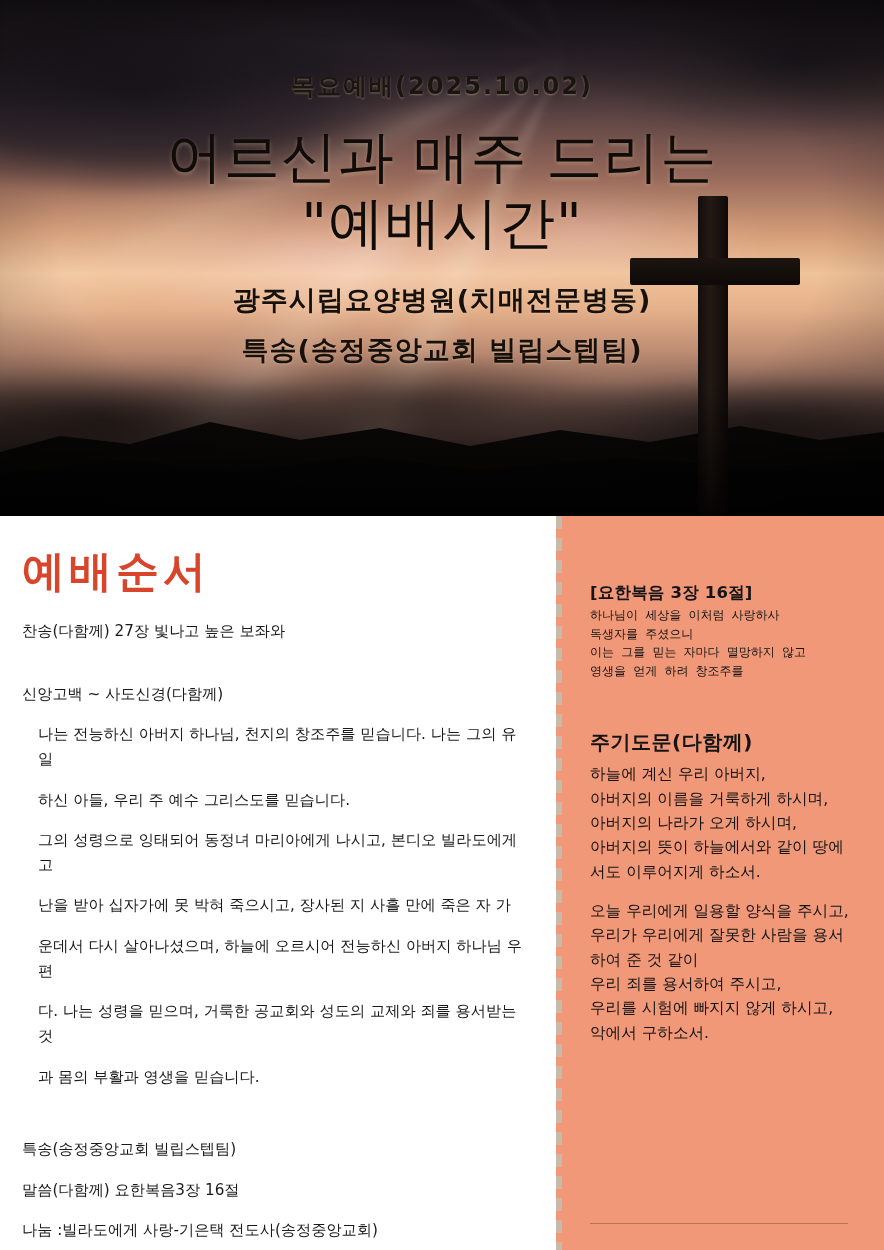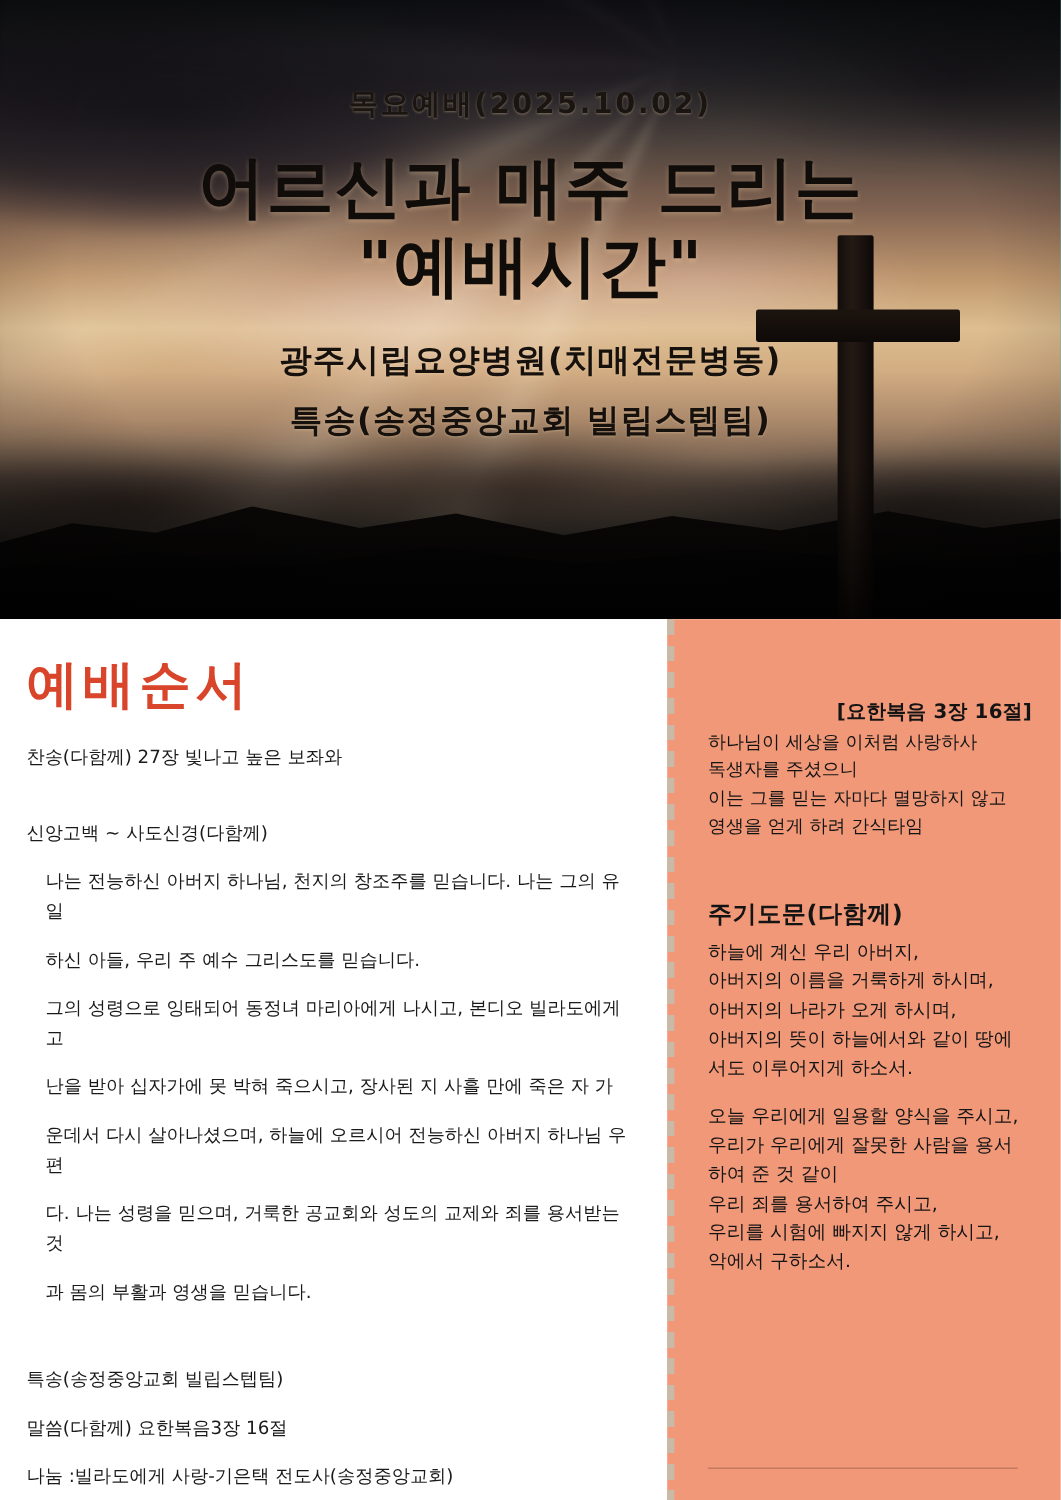--- a/index.html
+++ b/index.html
@@ -18,21 +18,21 @@
     height: 1250px;
     overflow: hidden;
   }
 
   
   .hero {
     position: relative;
     width: 884px;
     height: 516px;
     overflow: hidden;
-    background: #0f766e;
+    background: #f9a8d4;
   }
   .sky-base2 {
     position: absolute;
     inset: 0;
     background: linear-gradient(180deg,
       #17161a 0%,
       #2b2527 10%,
       #4d3a36 22%,
       #8d6350 34%,
       #cf9a6e 45%,
@@ -160,21 +160,21 @@
     font-size: 24px;
     letter-spacing: 2px;
     font-weight: 700;
     color: #1b1512;
     text-shadow: 0 1px 2px rgba(255,225,180,0.35);
   }
   .hero-title {
     margin-top: 22px;
     font-size: 56px;
     line-height: 1.18;
-    font-weight: 700;
+    font-weight: 400;
     letter-spacing: 1px;
     color: #100c0a;
     text-shadow: 0 2px 4px rgba(255,220,170,0.30);
   }
   .hero-title .l2 { display: block; }
   .hero-sub1 {
     margin-top: 26px;
     font-size: 27px;
     font-weight: 700;
     letter-spacing: 1px;
@@ -246,25 +246,25 @@
     height: 734px;
     background: #f09878;
     padding: 66px 24px 20px 34px;
     color: #141414;
   }
   .verse-head {
     font-size: 16.5px;
     font-weight: 700;
     margin-bottom: 3px;
     letter-spacing: 0.2px;
-    text-align: right;
   }
   .verse-line {
-    font-size: 15px;
+    font-size: 12px;
     line-height: 1.55;
+    font-family: Liberation Mono, monospace;
   }
   .lords-title {
     margin-top: 48px;
     font-size: 20px;
     font-weight: 800;
     letter-spacing: 0.5px;
     margin-bottom: 6px;
   }
   .lords-line {
     font-size: 15.6px;
@@ -343,21 +343,21 @@
         <p>나눔 :빌라도에게 사랑-기은택 전도사(송정중앙교회)</p>
         <p>간식타임(기도:장미라 권사)</p>
       </div>
     </div>
 
     <div class="right-col">
       <div class="verse-head">[요한복음 3장 16절]</div>
       <div class="verse-line">하나님이 세상을 이처럼 사랑하사</div>
       <div class="verse-line">독생자를 주셨으니</div>
       <div class="verse-line">이는 그를 믿는 자마다 멸망하지 않고</div>
-      <div class="verse-line">영생을 얻게 하려 간식타임</div>
+      <div class="verse-line">영생을 얻게 하려 창조주를</div>
 
       <div class="lords-title">주기도문(다함께)</div>
       <div class="lords-line">하늘에 계신 우리 아버지,</div>
       <div class="lords-line">아버지의 이름을 거룩하게 하시며,</div>
       <div class="lords-line">아버지의 나라가 오게 하시며,</div>
       <div class="lords-line">아버지의 뜻이 하늘에서와 같이 땅에</div>
       <div class="lords-line">서도 이루어지게 하소서.</div>
 
       <div class="lords-gap"></div>
 

